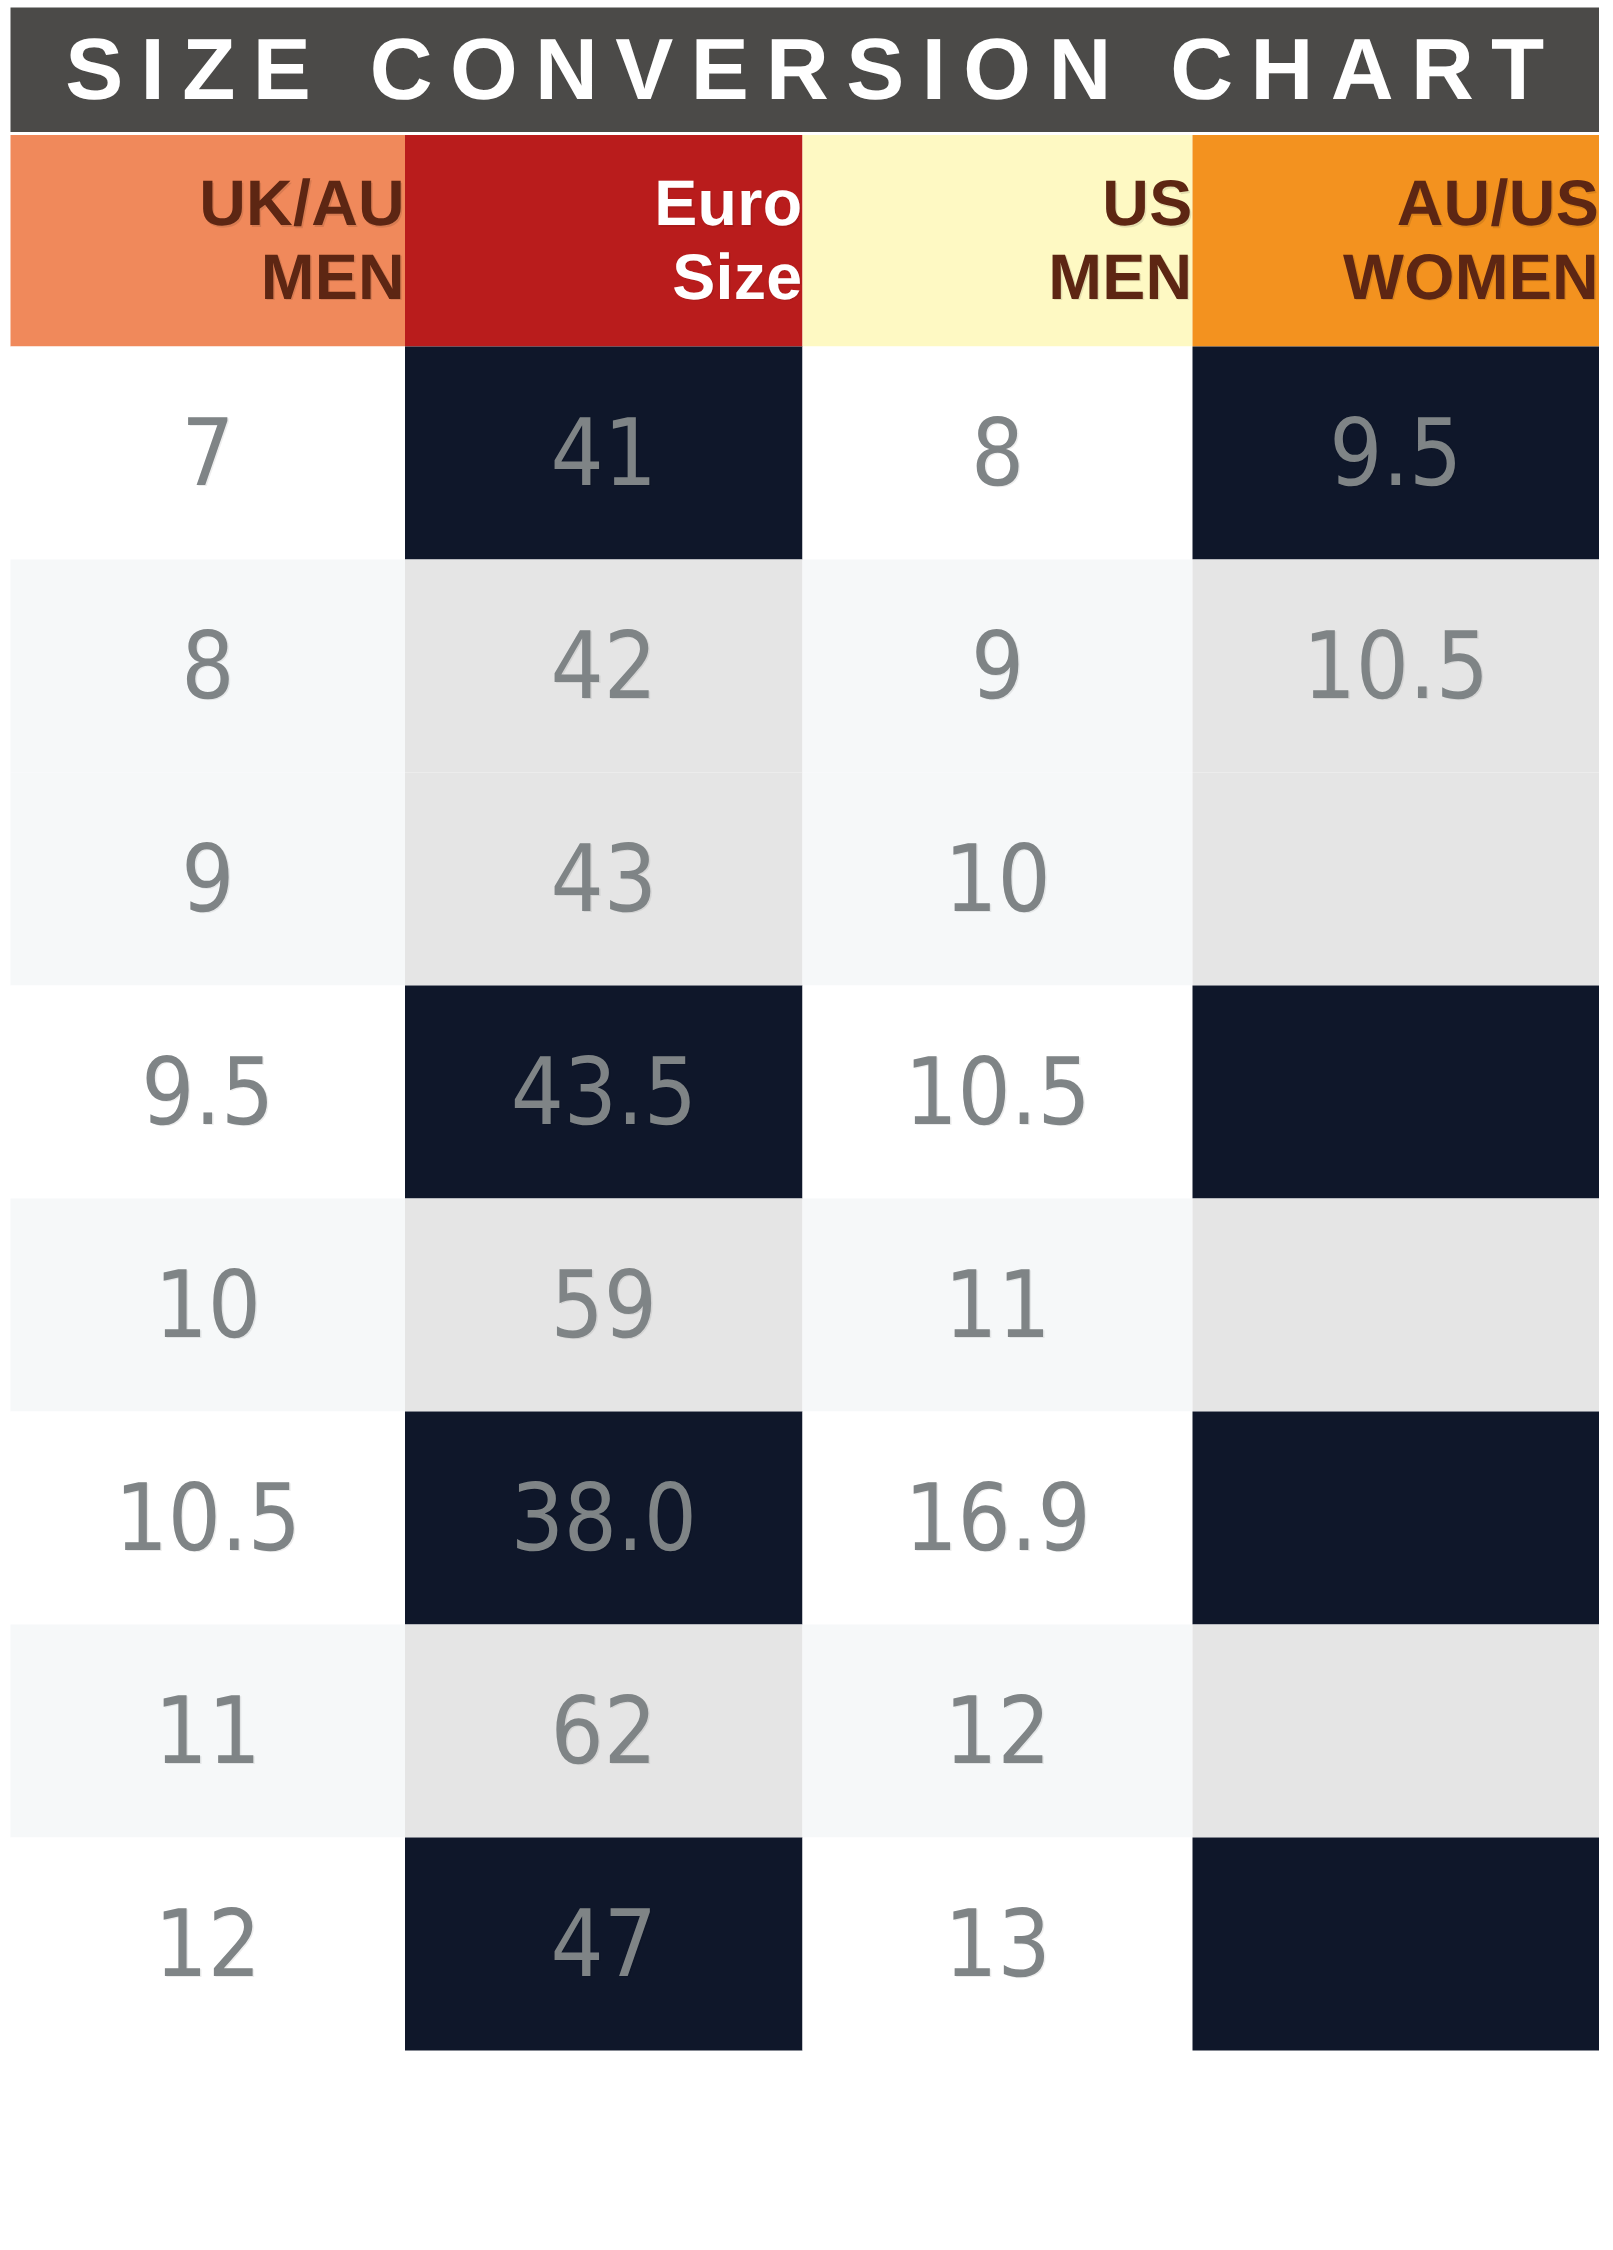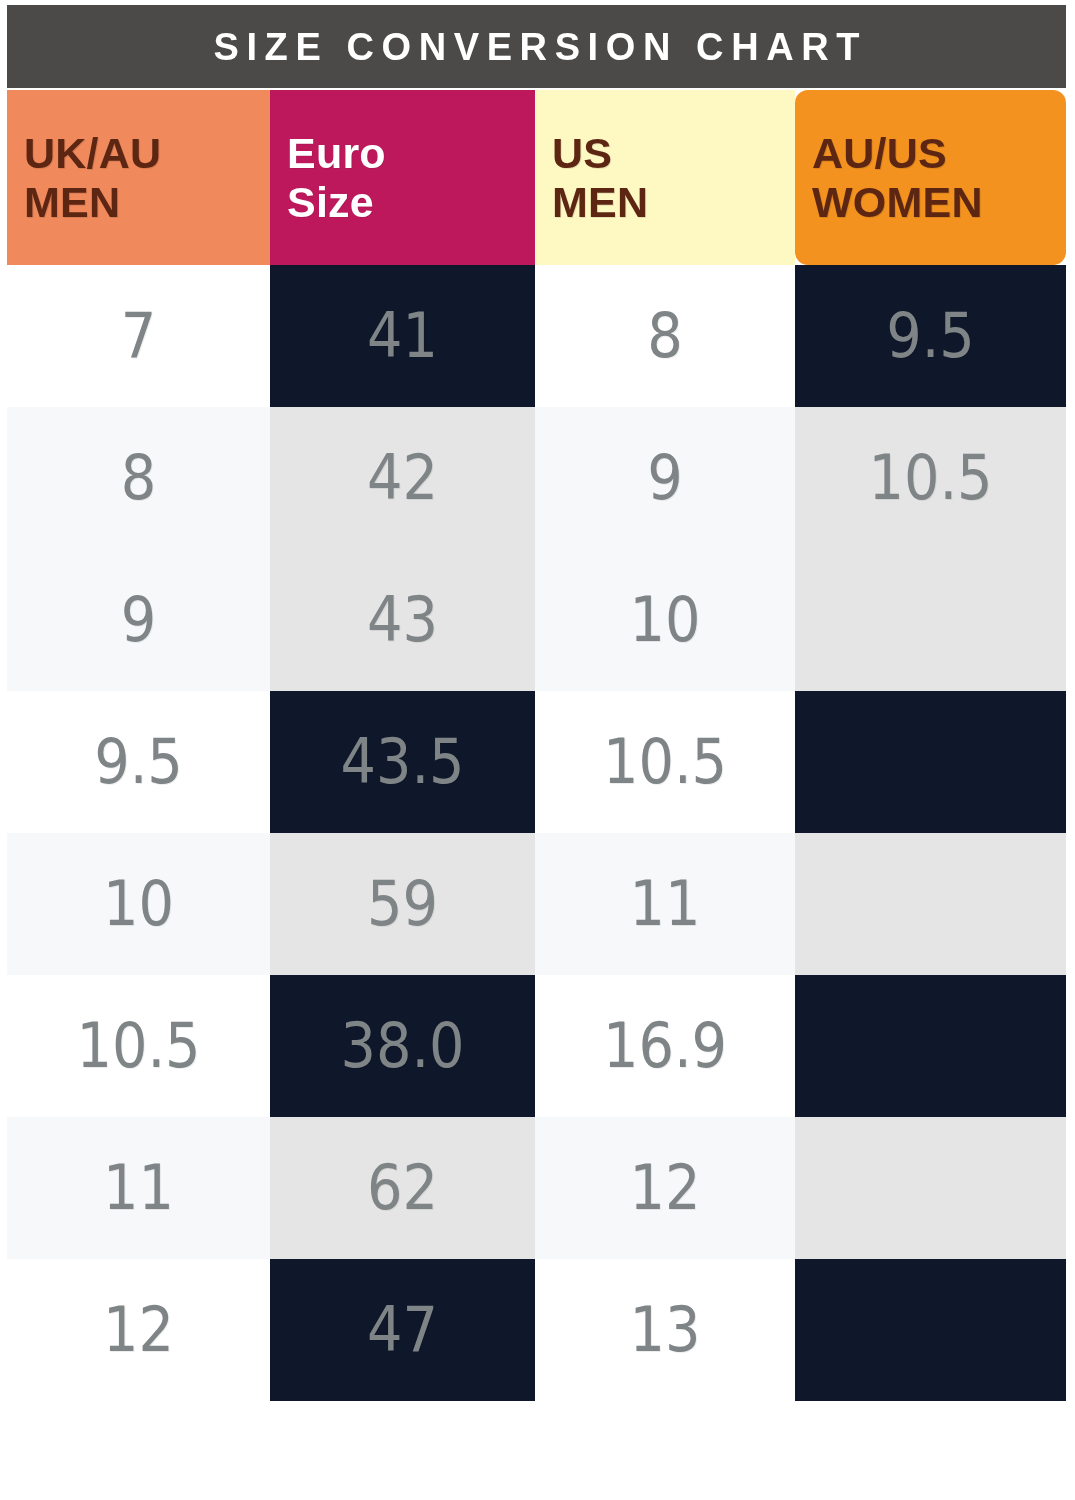--- a/index.html
+++ b/index.html
@@ -30,21 +30,21 @@
     top: 5px;
     width: 1059px;
     height: 83px;
     background: #4b4a48;
     display: flex;
     align-items: center;
     justify-content: center;
   }
   .title-text {
     color: #ffffff;
-    font-size: 38px;
+    font-size: 58px;
     font-weight: bold;
     letter-spacing: 0.20em;
     text-indent: 0.20em;
     line-height: 1;
     white-space: nowrap;
     font-family: "Liberation Sans", "DejaVu Sans", sans-serif;
   }
 
   
   .conv-table {
@@ -55,54 +55,53 @@
     border-collapse: collapse;
     table-layout: fixed;
   }
   .conv-table col.c1 { width: 263px; }
   .conv-table col.c2 { width: 265px; }
   .conv-table col.c3 { width: 260px; }
   .conv-table col.c4 { width: 271px; }
 
   thead th {
     height: 141px;
-    padding: 17px;
+    padding: 0;
     margin: 0;
     vertical-align: middle;
-    text-align: left;
+    text-align: right;
     font-size: 43px;
     font-weight: bold;
     line-height: 1.12;
     letter-spacing: 0.005em;
   }
   th .hdr-l1, th .hdr-l2 {
     display: block;
     white-space: nowrap;
   }
 
   th.h-ukau {
     background: #f0895b;
     color: #5d2613;
     text-shadow: 1px 1px 0 rgba(0,0,0,0.10);
   }
   th.h-euro {
-    background: #be185d;
+    background: #b91c1c;
     color: #ffffff;
     text-shadow: 1px 1px 0 rgba(0,0,0,0.08);
   }
   th.h-us {
     background: #fef9c3;
     color: #5d2613;
     text-shadow: 1px 1px 0 rgba(0,0,0,0.10);
   }
   th.h-auus {
     background: #f3921f;
     color: #5d2613;
     text-shadow: 1px 1px 0 rgba(0,0,0,0.10);
-    border-radius: 13px;
   }
 
   tbody td {
     height: 142px;
     padding: 0;
     margin: 0;
     text-align: center;
     vertical-align: middle;
     font-size: 62px;
     font-weight: 300;

